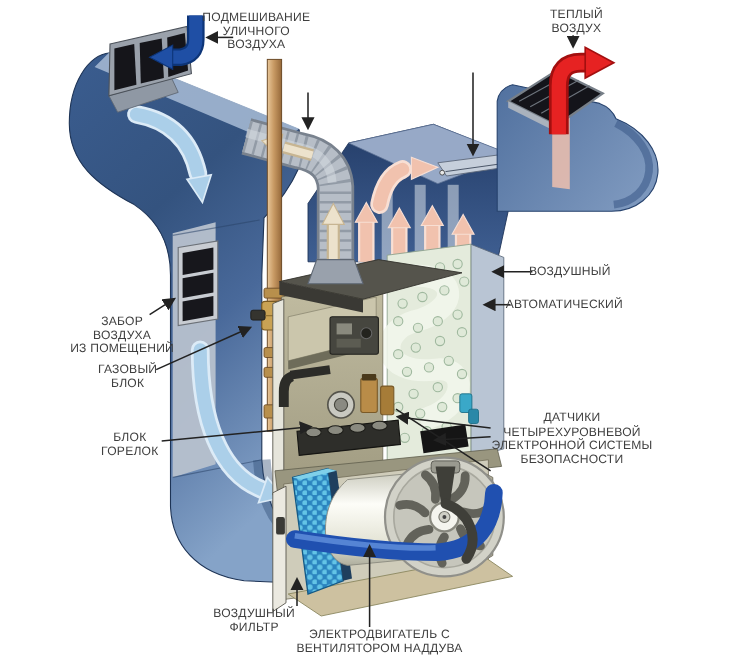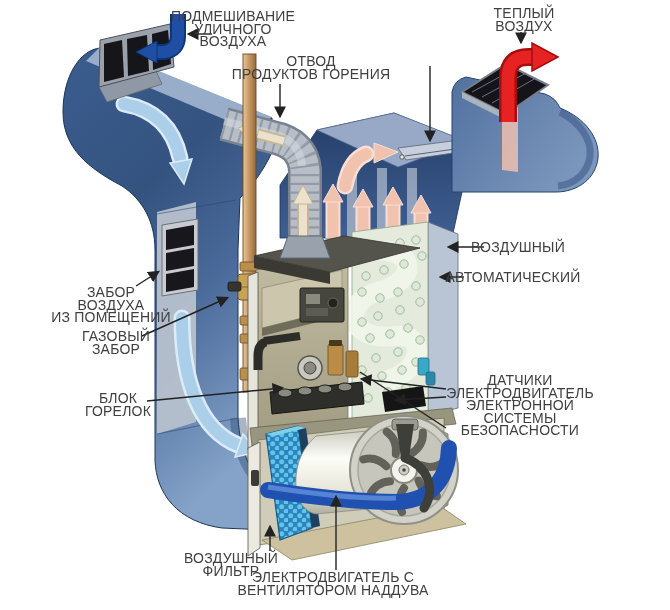--- a/index.html
+++ b/index.html
@@ -1,20 +1,20 @@
 <!DOCTYPE html>
 <html><head>
 <meta charset="utf-8">
 <style>
   html,body{margin:0;padding:0;background:#fff;}
   #stage{position:relative;width:670px;height:610px;background:#ffffff;overflow:hidden;
          font-family:"Liberation Sans","DejaVu Sans",sans-serif;}
   #artwork{position:absolute;left:0;top:0;width:670px;height:610px;}
   .lbl{position:absolute;transform:translateX(-50%);text-align:center;
-       font-size:14px;line-height:12.5px;letter-spacing:.2px;color:#3f3f3f;
+       font-size:11px;line-height:12.5px;letter-spacing:.2px;color:#3f3f3f;
        white-space:pre-line;user-select:none;}
 </style>
 </head>
 <body>
 
 <div id="stage">
 
 <svg id="artwork" viewBox="0 0 670 610" xmlns="http://www.w3.org/2000/svg">
   <defs>
     <linearGradient id="ductGrad" x1="0.1" y1="0" x2="0.5" y2="1">
@@ -318,33 +318,31 @@
     <line x1="142" y1="336" x2="227" y2="298" marker-end="url(#ah)"></line>
     <line x1="147" y1="401" x2="282" y2="388" marker-end="url(#ah)"></line>
     <line x1="270" y1="551" x2="270" y2="527" marker-end="url(#ah)"></line>
     <line x1="336" y1="570" x2="336" y2="497" marker-end="url(#ah)"></line>
   </g>
 </svg>
 
   <div class="lbl" style="left:233px;top:10px">ПОДМЕШИВАНИЕ
 УЛИЧНОГО
 ВОЗДУХА</div>
-  <div class="lbl" style="left:311px;top:55px">ОТВОД
-ПРОДУКТОВ ГОРЕНИЯ</div>
   <div class="lbl" style="left:524px;top:7px">ТЕПЛЫЙ
 ВОЗДУХ</div>
   <div class="lbl" style="left:518px;top:241px">ВОЗДУШНЫЙ</div>
   <div class="lbl" style="left:513px;top:271px">АВТОМАТИЧЕСКИЙ</div>
-  <div class="lbl" style="left:520px;top:374px">ДАТЧИКИ ЭЛЕКТРОДВИГАТЕЛЬ
+  <div class="lbl" style="left:520px;top:374px">ДАТЧИКИ ЧЕТЫРЕХУРОВНЕВОЙ
 ЭЛЕКТРОННОЙ СИСТЕМЫ
 БЕЗОПАСНОСТИ</div>
   <div class="lbl" style="left:111px;top:286px">ЗАБОР
 ВОЗДУХА
 ИЗ ПОМЕЩЕНИЙ</div>
   <div class="lbl" style="left:116px;top:330px">ГАЗОВЫЙ
-ЗАБОР</div>
+БЛОК</div>
   <div class="lbl" style="left:118px;top:392px">БЛОК
 ГОРЕЛОК</div>
   <div class="lbl" style="left:231px;top:552px">ВОЗДУШНЫЙ
 ФИЛЬТР</div>
-  <div class="lbl" style="left:333px;top:571px">ЭЛЕКТРОДВИГАТЕЛЬ С
+  <div class="lbl" style="left:345px;top:571px">ЭЛЕКТРОДВИГАТЕЛЬ С
 ВЕНТИЛЯТОРОМ НАДДУВА</div>
 </div>
 
 </body></html>

